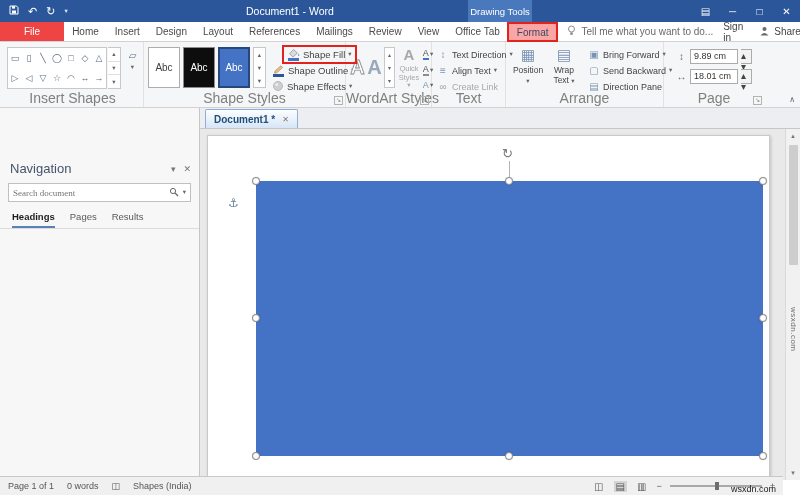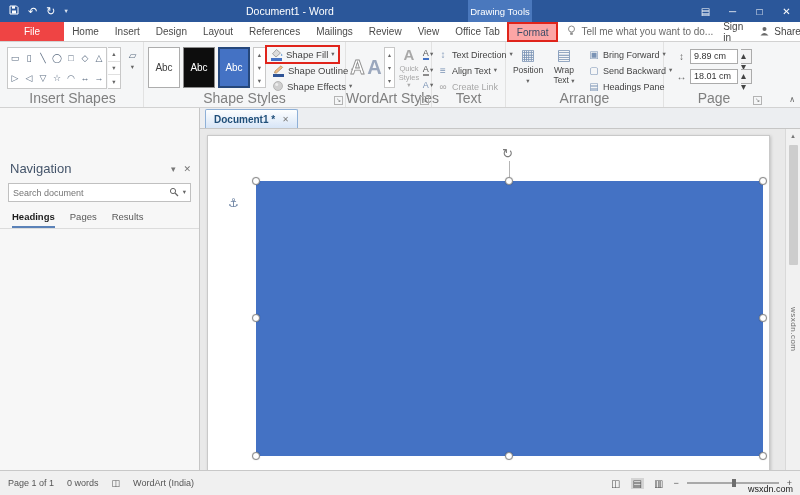--- a/index.html
+++ b/index.html
@@ -79,21 +79,21 @@
   .size-input { width:48px; height:15px; border:1px solid #ababab; background:#fff; font-size:9px; color:#333; padding:0 3px; font-family:inherit; }
   .stepper { width:11px; height:15px; border:1px solid #ababab; border-left:none; display:flex; flex-direction:column; background:#f3f3f3; }
   .ribbon-collapse { position:absolute; right:5px; bottom:3px; font-size:8px; color:#666; }
 
   
   .navpane { position:absolute; left:0; top:108px; width:200px; bottom:15px; background:#f7f7f7; border-right:1px solid #c6c6c6; z-index:5; }
   .nav-head { display:flex; align-items:center; padding:8px 8px 4px 10px;margin-top:45px; }
   .nav-title { font-size:13px; color:#44546a; flex:1; }
   .nav-head .hic { color:#777; font-size:9px; margin-left:8px; }
   .nav-search { margin:3px 8px 0; height:19px; background:#fff; border:1px solid #c0c0c0; display:flex; align-items:center; padding:0 4px; gap:4px; }
-  .nav-search input { flex:1; border:none; outline:none; font-size:9px; color:#444; font-family:Liberation Sans, sans-serif; min-width:0; background:transparent; }
+  .nav-search input { flex:1; border:none; outline:none; font-size:9px; color:#444; font-family:Liberation Serif, serif; min-width:0; background:transparent; }
   .nav-tabs { display:flex; gap:15px; padding:9px 12px 0; font-size:9.5px; color:#595959; border-bottom:1px solid #dcdcdc; }
   .nav-tabs .ntab { padding-bottom:4px; }
   .nav-tabs .active { color:#1e1e1e; font-weight:bold; border-bottom:2px solid #5b82b8; }
   .nav-body { padding:14px 12px; font-size:9.5px; color:#3b3b3b; line-height:1.35; }
   .nav-body p { margin-bottom:11px; width:176px; }
 
   
   .docarea { position:absolute; left:200px; top:108px; right:0; bottom:15px; }
   .doctab-bar { height:21px; background:#eceef1; border-bottom:1px solid #c6c6c6; display:flex; align-items:flex-end; }
   .doctab { height:19px; margin-left:5px; display:flex; align-items:center; gap:7px; padding:0 8px; background:linear-gradient(#fdfefe,#d7e5f7); border:1px solid #8eb0d7; border-bottom:none; border-radius:2px 2px 0 0; color:#1f4e79; font-weight:bold; font-size:10px; }
@@ -105,21 +105,21 @@
   .rotate { position:absolute; left:294px; top:10px; font-size:13px; color:#7c7c7c; }
   .rot-line { position:absolute; left:301px; top:25px; width:1px; height:16px; background:#b5b5b5; }
   .anchor { position:absolute; left:20px; top:60px; font-size:12px; color:#6d83a3; }
   .vscroll { position:absolute; right:0; top:0; width:15px; bottom:0; background:#f1f1f1; border-left:1px solid #d9d9d9; display:flex; flex-direction:column; align-items:center; }
   .vscroll .arr { height:14px; display:flex; align-items:center; justify-content:center; font-size:7px; color:#777; }
   .vscroll .thumb { width:9px; height:120px; background:#cdcdcd; border-radius:1px; margin-top:2px; }
   .vscroll .spacer { flex:1; }
   .wm-side { position:absolute; right:2px; top:178px; writing-mode:vertical-rl; font-size:8px; color:#6f6f6f; z-index:30; letter-spacing:.5px; }
 
   
-  .statusbar { position:absolute; left:0; right:0; bottom:0; height:25px; background:#f0f0f0; border-top:1px solid #c8c8c8; display:flex; align-items:center; font-size:9px; color:#555; z-index:12;gap:47px; }
+  .statusbar { position:absolute; left:0; right:17px; bottom:0; height:19px; background:#f0f0f0; border-top:1px solid #c8c8c8; display:flex; align-items:center; font-size:9px; color:#555; z-index:12;gap:47px; }
   .sb-left { display:flex; align-items:center; gap:13px; padding-left:8px; }
   .sb-right { margin-left:auto; display:flex; align-items:center; gap:8px; padding-right:8px; }
   .view-ic { font-size:10px; color:#555; padding:0 2px; }
   .view-active { background:#d4d4d4; }
   .zslider { width:92px; height:2px; background:#a9a9a9; position:relative; }
   .zthumb { position:absolute; left:45px; top:-3px; width:4px; height:8px; background:#6e6e6e; }
   .wm-bottom { position:absolute; right:7px; bottom:1px; font-size:9px; color:#1a1a1a; z-index:50; }
 </style>
 </head>
 <body>
@@ -219,21 +219,21 @@
   <div class="rgroup" style="left:144px;width:202px">
     <div class="swatch sw1">Abc</div>
     <div class="swatch sw2">Abc</div>
     <div class="swatch sw3">Abc</div>
     <div class="sw-arrows">
       <div>▴</div>
       <div>▾</div>
       <div>▾</div>
     </div>
 
-    <div class="hbtn" style="left:124px;top:5px">
+    <div class="hbtn" style="left:141px;top:5px">
       <span class="icbar">
         <svg width="12" height="9" viewBox="0 0 12 9">
             <path d="M5.5 0.5 L9.5 4 L5 8 L1.5 4.8 Z" fill="#dcdcdc" stroke="#8a8a8a" stroke-width="0.7"></path>
             <path d="M10.6 4.6 c1 1.3 1 2.4 0 2.4 c-1 0 -1 -1.1 0 -2.4" fill="#7aa7d6"></path>
           </svg>
         <span class="bar" style="background:#4472c4"></span>
       </span>
       <span>Shape Fill</span>
       <span class="dd">▾</span>
       <span class="anno" style="inset:-2px -3px"></span>
@@ -329,21 +329,21 @@
       <span>Bring Forward</span>
       <span class="dd">▾</span>
     </div>
     <div class="hbtn" style="left:80px;top:21px;font-size:9px">
       <span class="row-ic">▢</span>
       <span>Send Backward</span>
       <span class="dd">▾</span>
     </div>
     <div class="hbtn" style="left:80px;top:37px;font-size:9px">
       <span class="row-ic">▤</span>
-      <span>Headings Pane</span>
+      <span>Direction Pane</span>
     </div>
     <div class="glabel">Arrange</div>
   </div>
 
   <div class="rgroup" style="left:664px;width:100px;border-right:none">
     <div class="size-row" style="left:12px;top:6px">
       <span class="size-ic">↕</span>
       <input class="size-input" value="9.89 cm" style="">
       <span class="stepper">
         <span>▴</span>
@@ -418,21 +418,21 @@
     </div>
     <span class="wm-side">wsxdn.com</span>
   </div>
 </div>
 
 <div class="statusbar">
   <div class="sb-left">
     <span>Page 1 of 1</span>
     <span>0 words</span>
     <span>◫</span>
-    <span>WordArt (India)</span>
+    <span>Shapes (India)</span>
   </div>
   <div class="sb-right">
     <span class="view-ic">◫</span>
     <span class="view-ic view-active">▤</span>
     <span class="view-ic">▥</span>
     <span>−</span>
     <span class="zslider">
         <span class="zthumb"></span>
       </span>
     <span>+</span>

